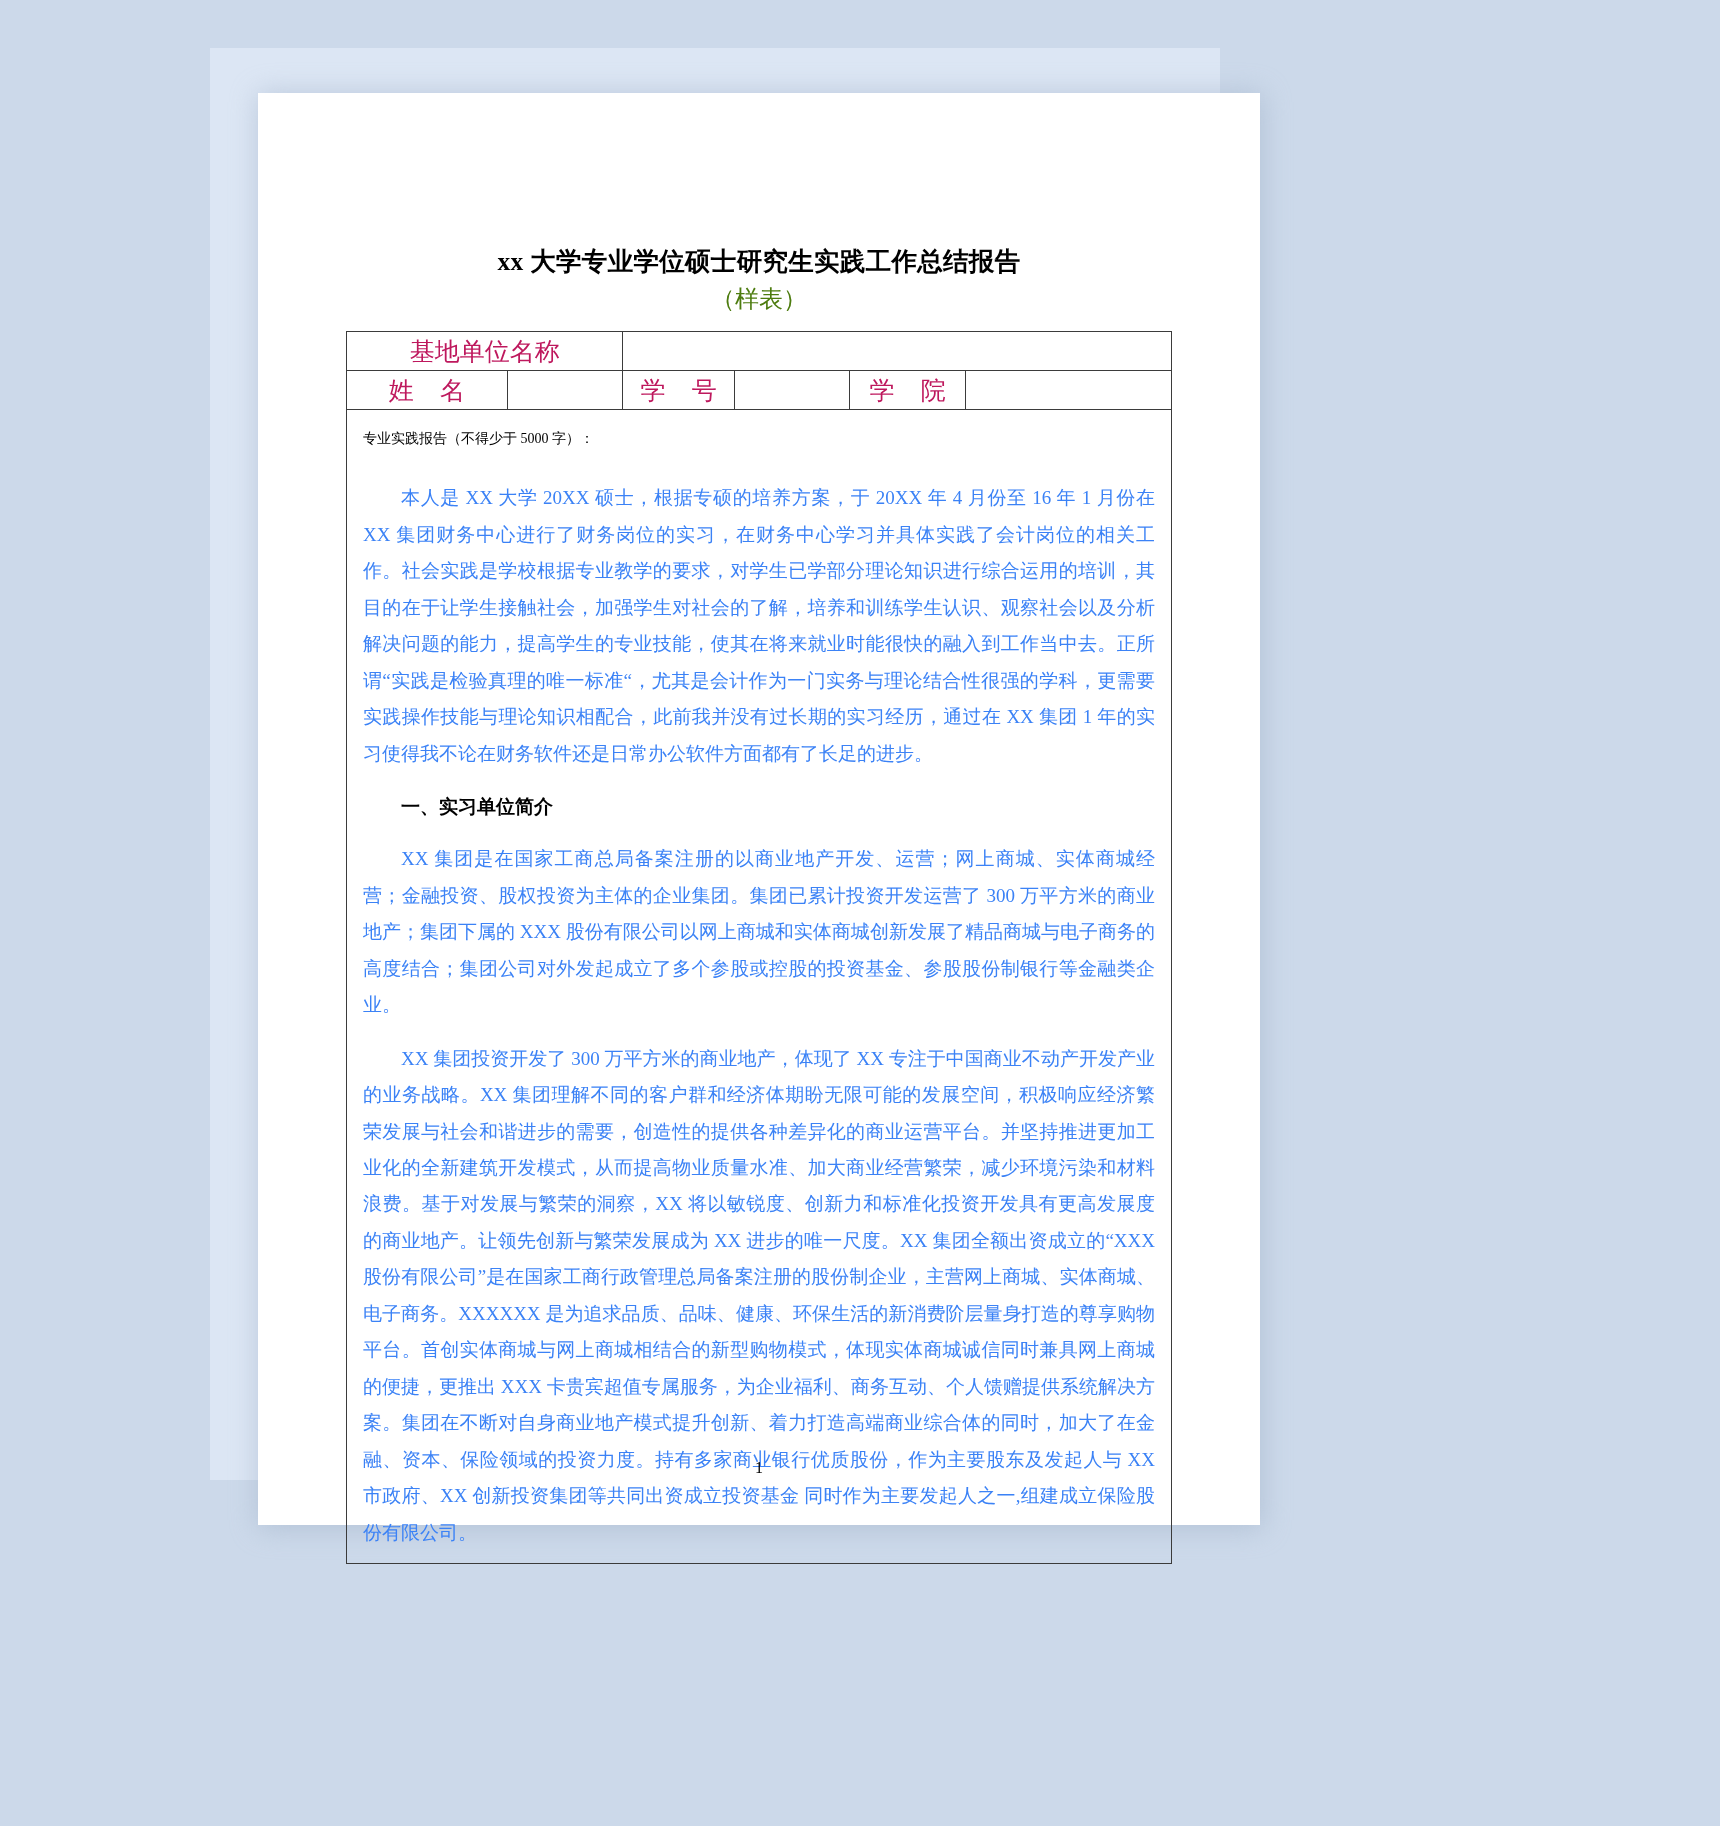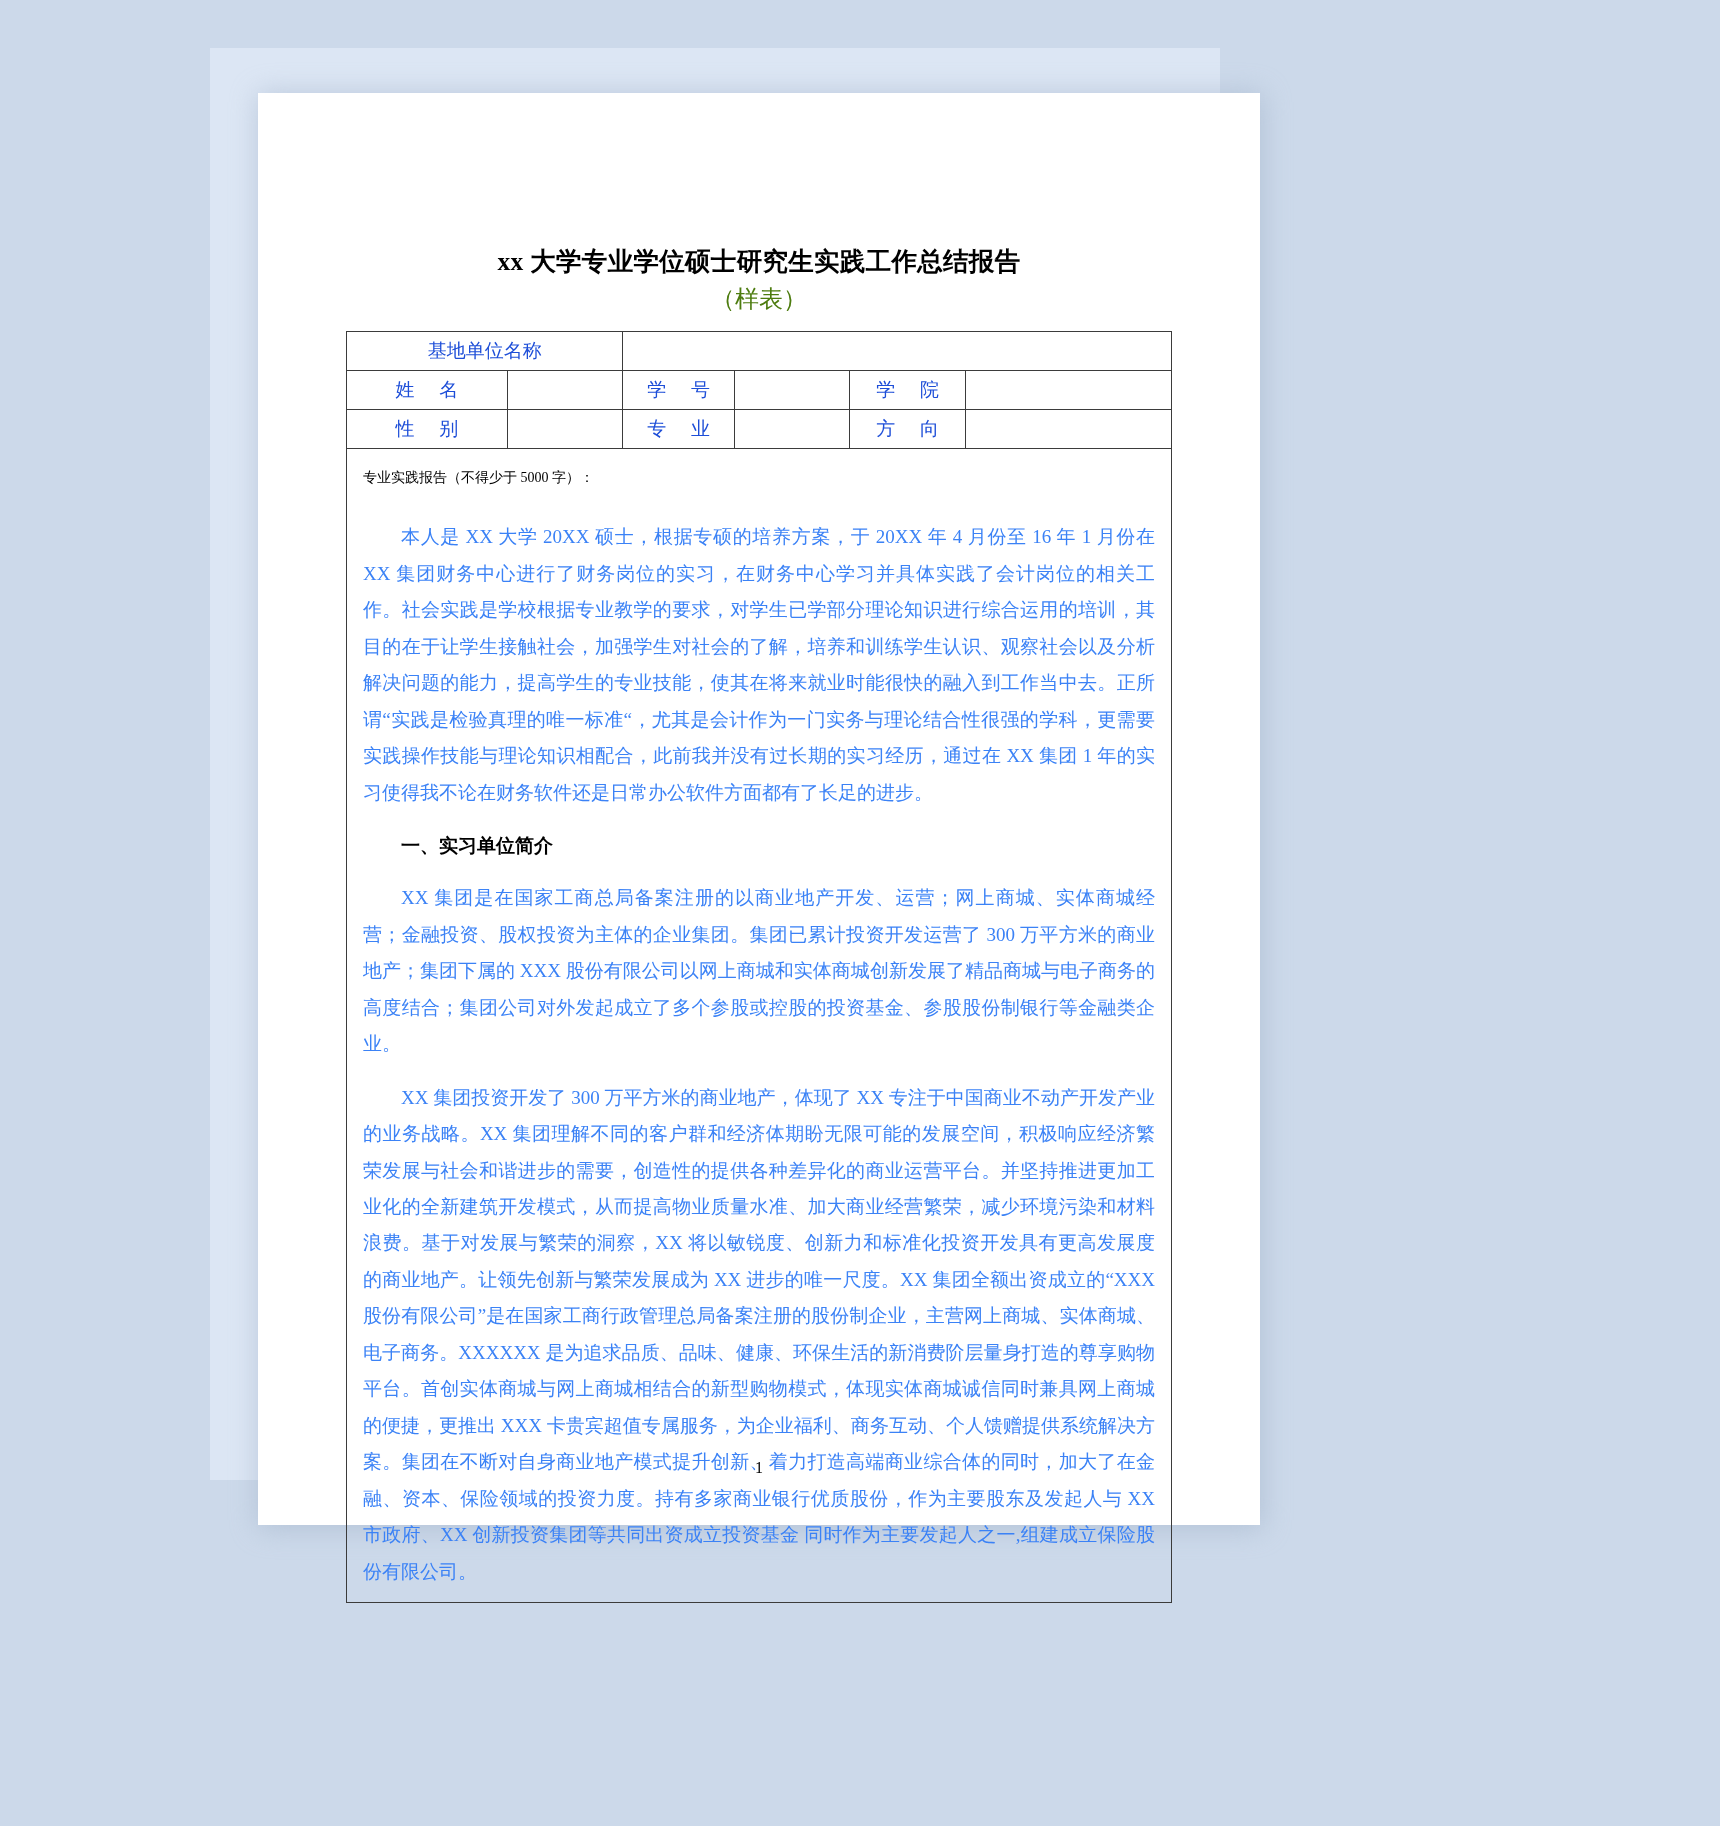--- a/index.html
+++ b/index.html
@@ -76,22 +76,22 @@
   
   table.info-table {
     width: 100%;
     border-collapse: collapse;
     table-layout: fixed;
     margin: 0;
   }
   table.info-table td {
     border: 1px solid #3b3b3b;
     height: 39px;
-    font-size: 19px;
-    color: #1d4ed8;
+    font-size: 25px;
+    color: #be185d;
     text-align: center;
     vertical-align: middle;
     padding: 0 4px;
     box-sizing: border-box;
   }
   td.label-sp {
     letter-spacing: 10px;
     text-indent: 10px;
   }
   td.label-plain {
@@ -168,28 +168,20 @@
           <td colspan="4" class="blank-cell"></td>
         </tr>
         <tr>
           <td class="label-sp">姓  名</td>
           <td class="blank-cell"></td>
           <td class="label-sp">学  号</td>
           <td class="blank-cell"></td>
           <td class="label-sp">学  院</td>
           <td class="blank-cell"></td>
         </tr>
-        <tr>
-          <td class="label-sp">性  别</td>
-          <td class="blank-cell"></td>
-          <td class="label-sp">专  业</td>
-          <td class="blank-cell"></td>
-          <td class="label-sp">方  向</td>
-          <td class="blank-cell"></td>
-        </tr>
       </tbody>
     </table>
 
     <div class="body-box">
       <div class="report-head">专业实践报告（不得少于 5000 字）：</div>
       <p class="para">本人是 XX 大学 20XX 硕士，根据专硕的培养方案，于 20XX 年 4 月份至 16 年 1 月份在 XX 集团财务中心进行了财务岗位的实习，在财务中心学习并具体实践了会计岗位的相关工作。社会实践是学校根据专业教学的要求，对学生已学部分理论知识进行综合运用的培训，其目的在于让学生接触社会，加强学生对社会的了解，培养和训练学生认识、观察社会以及分析解决问题的能力，提高学生的专业技能，使其在将来就业时能很快的融入到工作当中去。正所谓“实践是检验真理的唯一标准“，尤其是会计作为一门实务与理论结合性很强的学科，更需要实践操作技能与理论知识相配合，此前我并没有过长期的实习经历，通过在 XX 集团 1 年的实习使得我不论在财务软件还是日常办公软件方面都有了长足的进步。</p>
       <div class="section-head">一、实习单位简介</div>
       <p class="para">XX 集团是在国家工商总局备案注册的以商业地产开发、运营；网上商城、实体商城经营；金融投资、股权投资为主体的企业集团。集团已累计投资开发运营了 300 万平方米的商业地产；集团下属的 XXX 股份有限公司以网上商城和实体商城创新发展了精品商城与电子商务的高度结合；集团公司对外发起成立了多个参股或控股的投资基金、参股股份制银行等金融类企业。</p>
       <p class="para">XX 集团投资开发了 300 万平方米的商业地产，体现了 XX 专注于中国商业不动产开发产业的业务战略。XX 集团理解不同的客户群和经济体期盼无限可能的发展空间，积极响应经济繁荣发展与社会和谐进步的需要，创造性的提供各种差异化的商业运营平台。并坚持推进更加工业化的全新建筑开发模式，从而提高物业质量水准、加大商业经营繁荣，减少环境污染和材料浪费。基于对发展与繁荣的洞察，XX 将以敏锐度、创新力和标准化投资开发具有更高发展度的商业地产。让领先创新与繁荣发展成为 XX 进步的唯一尺度。XX 集团全额出资成立的“XXX 股份有限公司”是在国家工商行政管理总局备案注册的股份制企业，主营网上商城、实体商城、电子商务。XXXXXX 是为追求品质、品味、健康、环保生活的新消费阶层量身打造的尊享购物平台。首创实体商城与网上商城相结合的新型购物模式，体现实体商城诚信同时兼具网上商城的便捷，更推出 XXX 卡贵宾超值专属服务，为企业福利、商务互动、个人馈赠提供系统解决方案。集团在不断对自身商业地产模式提升创新、着力打造高端商业综合体的同时，加大了在金融、资本、保险领域的投资力度。持有多家商业银行优质股份，作为主要股东及发起人与 XX 市政府、XX 创新投资集团等共同出资成立投资基金 同时作为主要发起人之一,组建成立保险股份有限公司。</p>
     </div>

